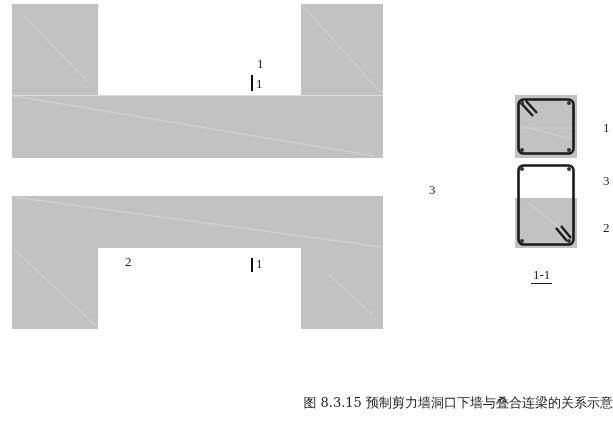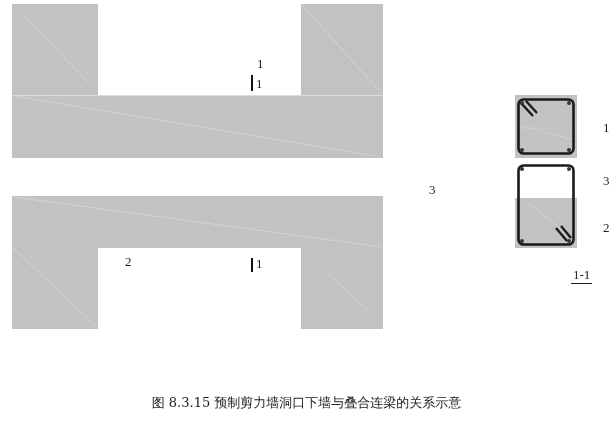--- a/index.html
+++ b/index.html
@@ -1,25 +1,25 @@
 <!DOCTYPE html>
 <html><head>
 <meta charset="utf-8">
 <style>
   html, body { margin:0; padding:0; background:#ffffff; }
   body { width:613px; height:443px; position:relative; overflow:hidden;
          font-family:"DejaVu Serif","Liberation Serif",serif; color:#222; }
   .canvas { position:absolute; left:0; top:0; width:613px; height:443px; }
   .lbl { position:absolute; font-family:"Liberation Serif","DejaVu Serif",serif; font-size:13px; color:#222; line-height:1; }
-  .caption { position:absolute; left:0; width:613px; text-align:center;
+  .caption { position:absolute; left:0; width:613px; text-align:right;
              font-family:"DejaVu Serif","Liberation Serif",serif; color:#222; }
   .cap1 { top:394px; font-size:13px; }
   .cap2 { top:421px; font-size:13px; }
   .sec-title { position:absolute; left:531px; top:268px; font-size:13px;
-               font-family:"Liberation Serif",serif; border-bottom:1.5px solid #222; padding:0 2px 1px 2px; line-height:1.1;margin-left:40px; }
+               font-family:"Liberation Serif",serif; border-bottom:1.5px solid #222; padding:0 2px 1px 2px; line-height:1.1; }
 </style>
 </head>
 <body>
 
 <div class="canvas">
   <svg width="613" height="443" viewBox="0 0 613 443">
 
     <g>
       <rect x="12" y="4" width="86" height="92" fill="#c2c2c2"></rect>
       <rect x="301" y="4" width="82" height="92" fill="#c2c2c2"></rect>

